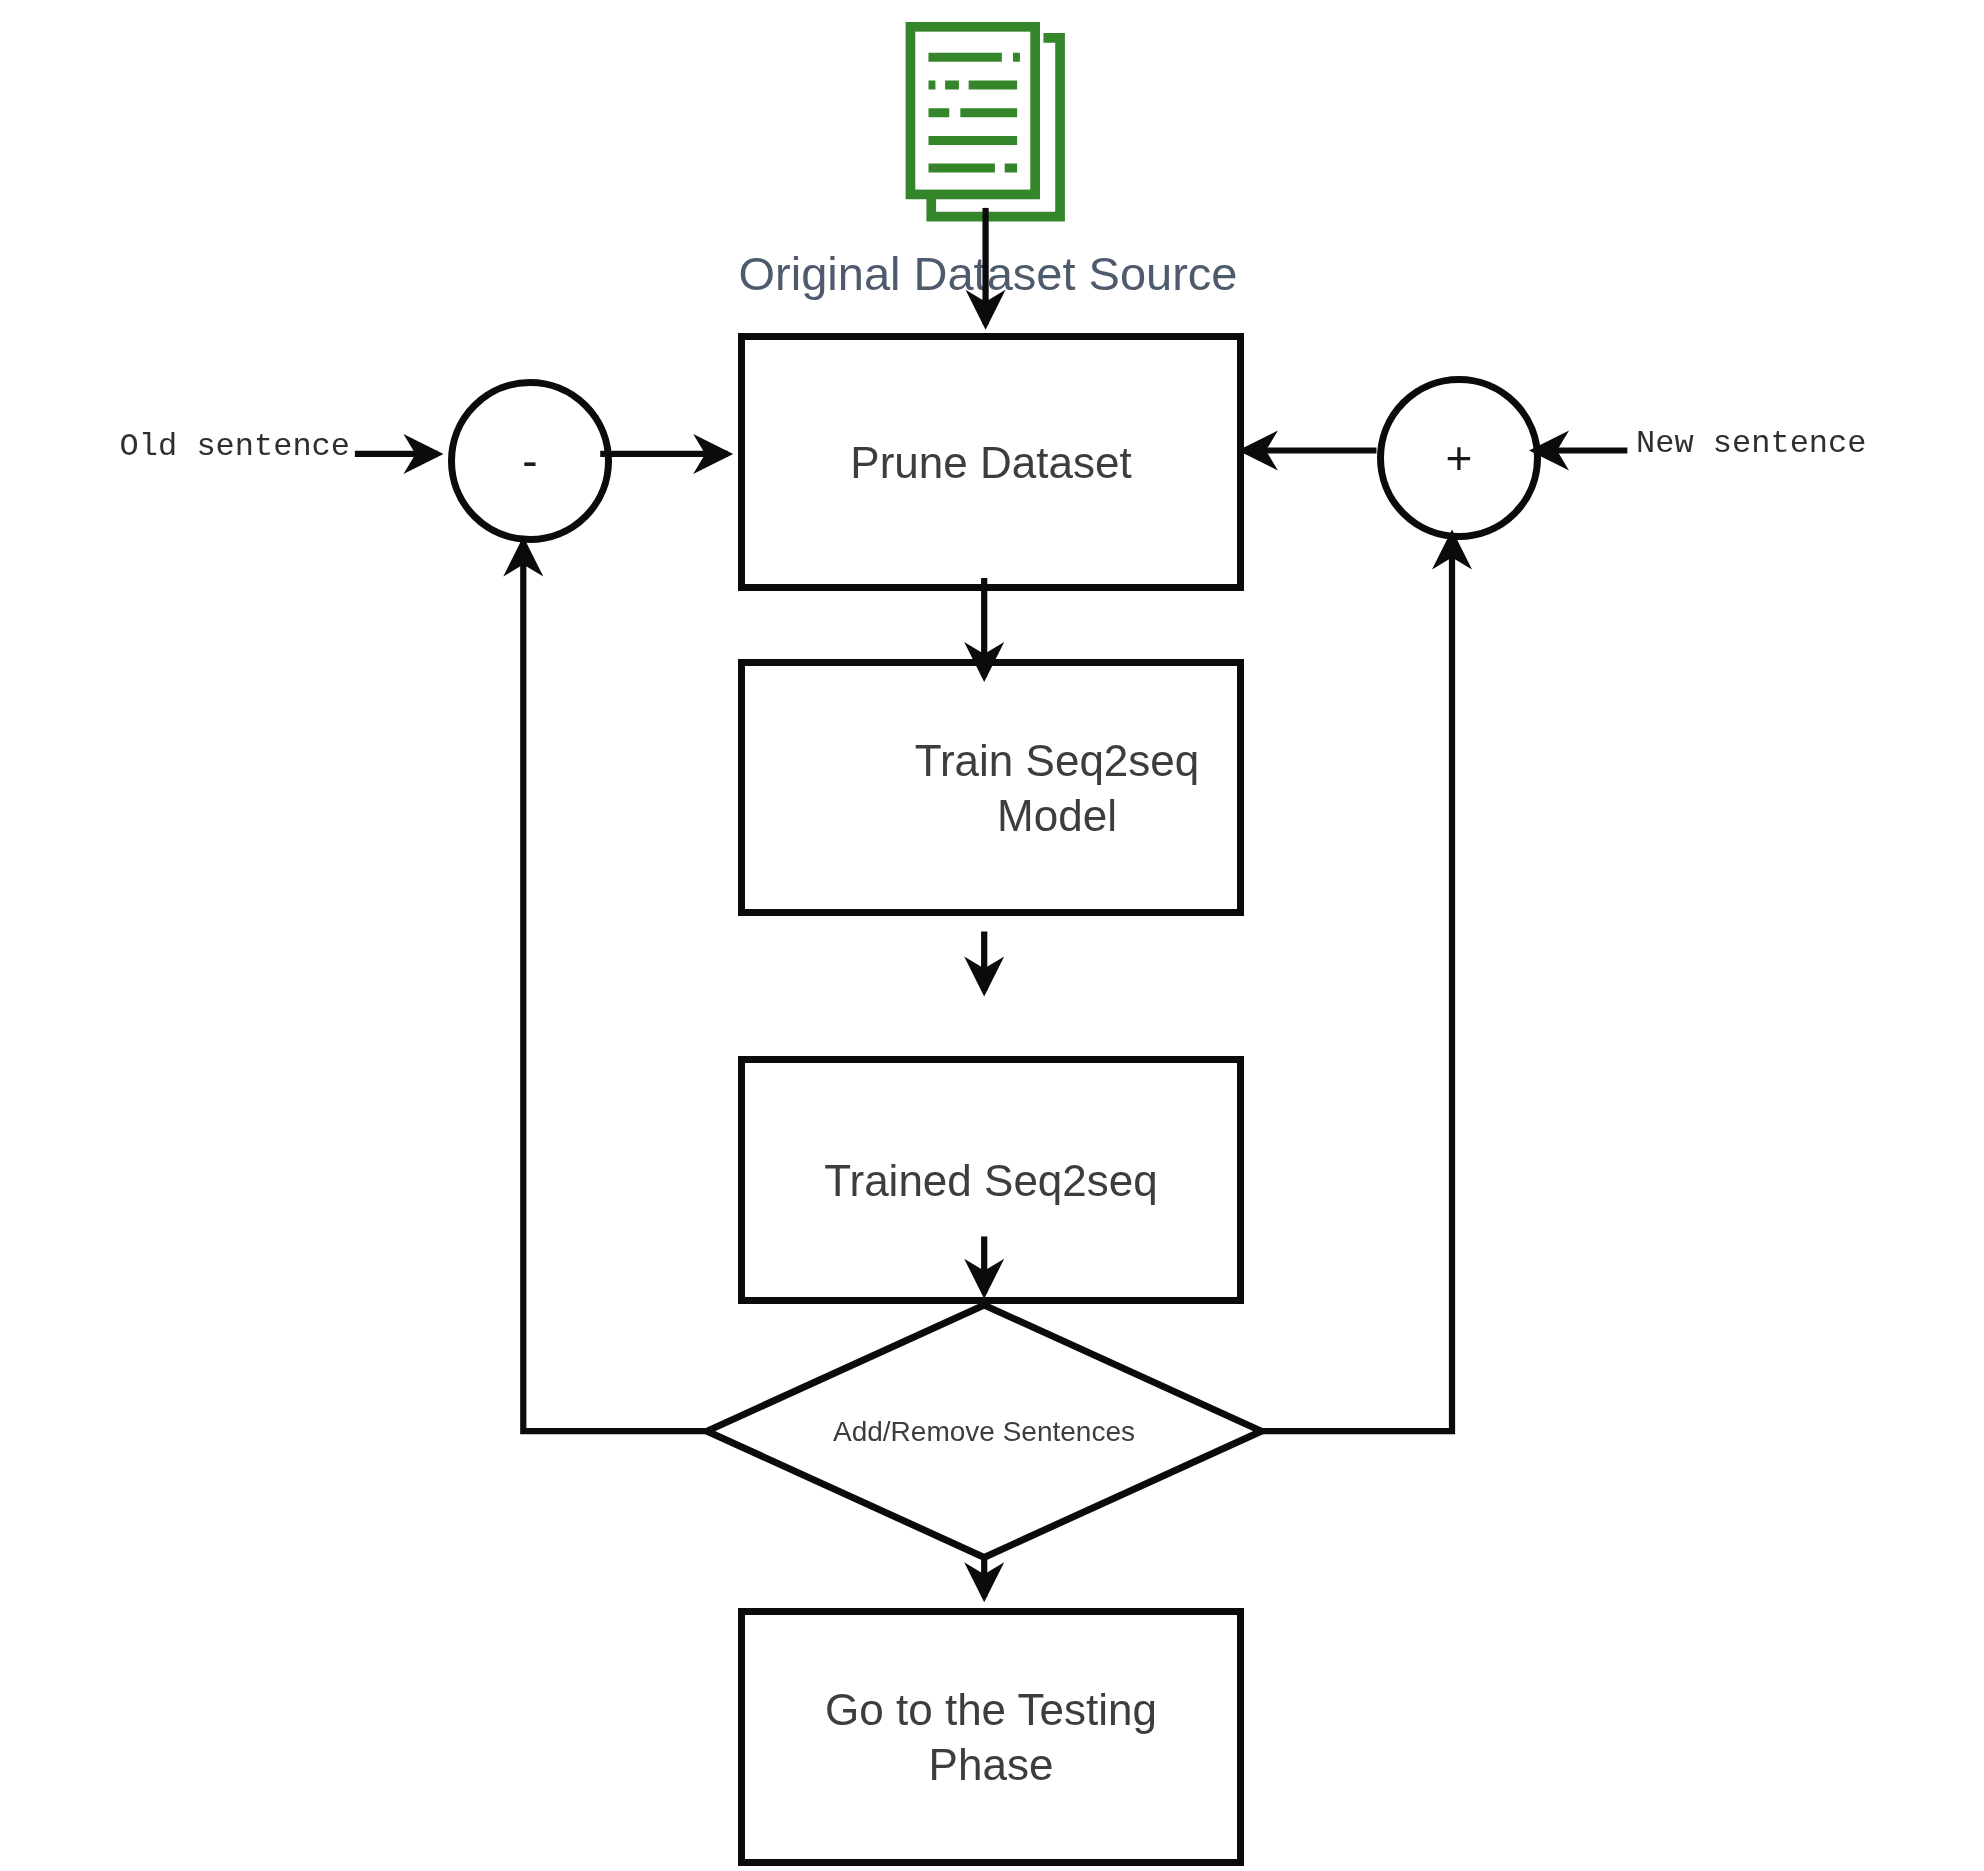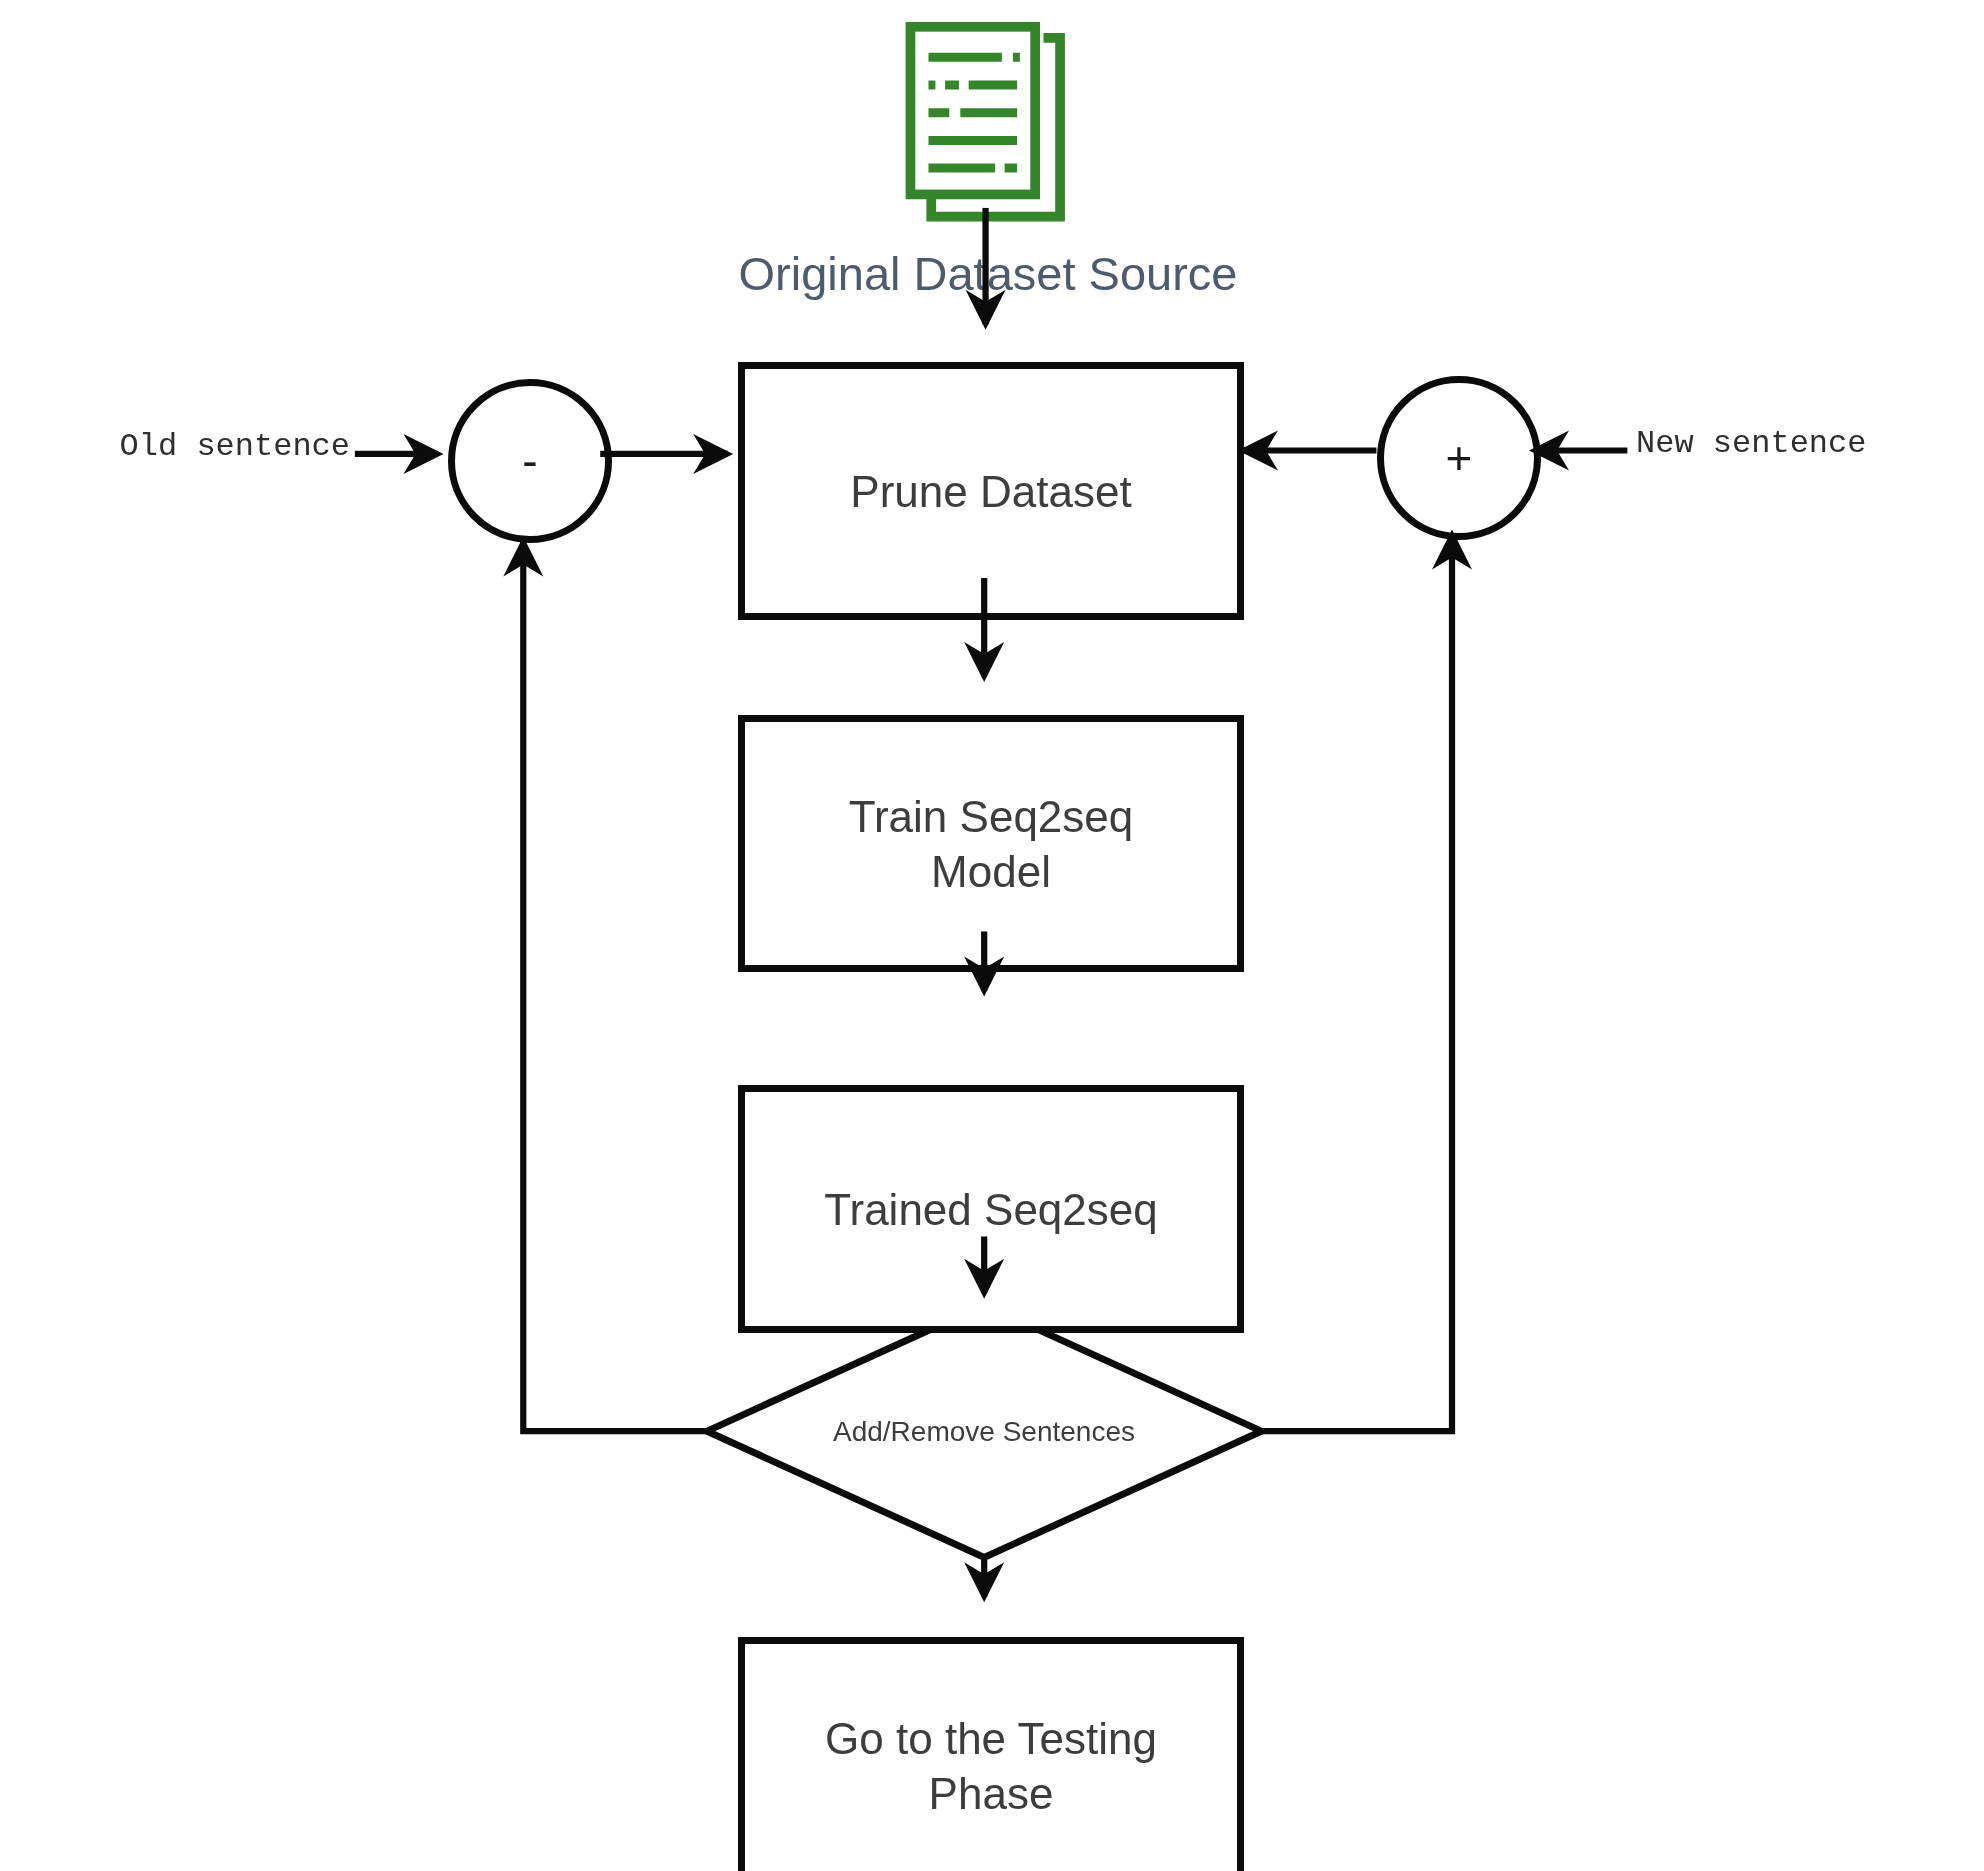--- a/index.html
+++ b/index.html
@@ -22,25 +22,25 @@
   svg{display:block;}
 
   
   .box{
     position:absolute;
     border:7.6px solid var(--line);
     background:#fff;
     display:flex;align-items:center;justify-content:center;
     text-align:center;
     color:var(--box-text);
-    font-size:44px;line-height:1.25;margin-top:29px;
+    font-size:44px;line-height:1.25;
   }
   .box span{display:block;}
   .b-prune {left:738px;top:333px; width:492px;height:244px;}
-  .b-train {left:738px;top:686px; width:492px;height:243px;}
+  .b-train {left:738px;top:659px; width:492px;height:243px;justify-content:flex-end;}
   .b-trained{left:738px;top:1056px;width:492px;height:234px;}
   .b-test  {left:738px;top:1608px;width:492px;height:244px;text-align:center;}
   .b-train span{max-width:360px;}
   .b-test  span{max-width:388px;}
 
   .circle{
     position:absolute;width:150px;height:150px;
     border:7px solid var(--line);border-radius:50%;
     background:#fff;
     display:flex;align-items:center;justify-content:center;

